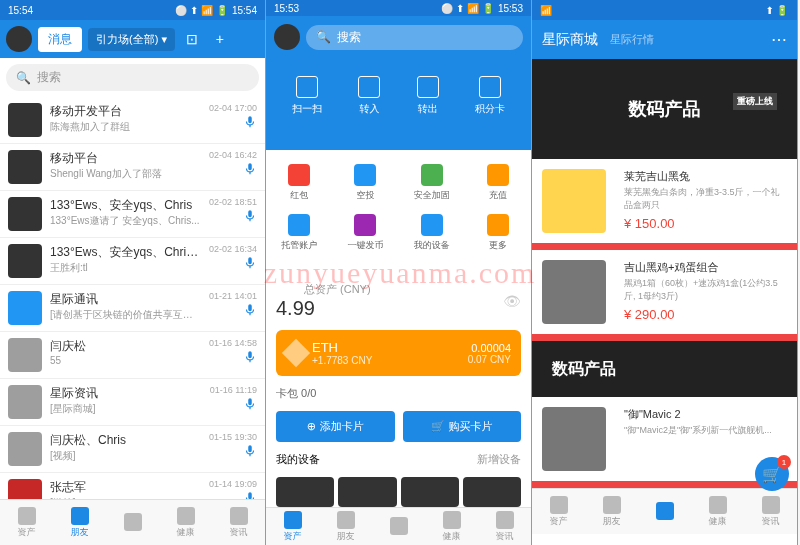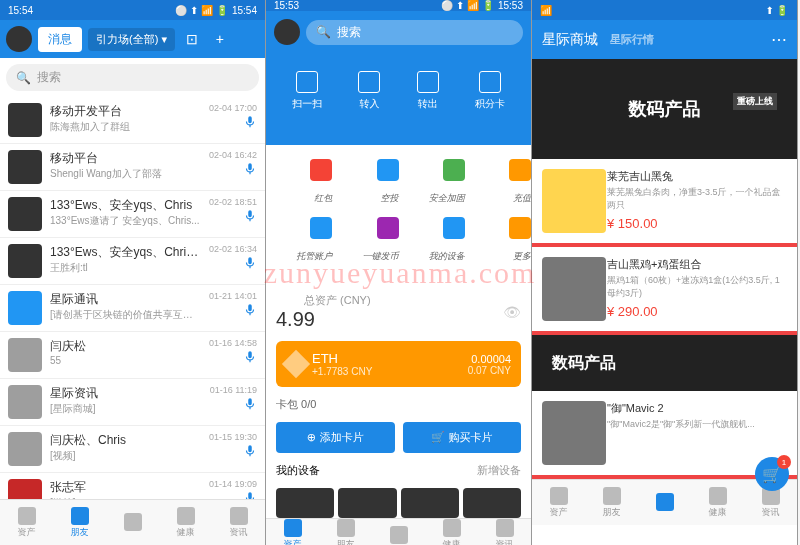--- a/index.html
+++ b/index.html
@@ -38,21 +38,21 @@
 .nav-lbl { font-size: 9px; color: #999; }
 .nav-lbl.active { color: #1e88e5; }
 
 
 .p2-top { background: #1e88e5; padding: 8px; }
 .p2-search { background: rgba(255,255,255,0.3); border-radius: 14px; padding: 4px 10px; display: flex; align-items: center; gap: 6px; color: #fff; font-size: 12px; flex: 1; }
 .p2-quick { display: flex; justify-content: space-around; padding: 26px 0; }
 .quick-item { display: flex; flex-direction: column; align-items: center; gap: 4px; color: #fff; font-size: 10px; }
 .quick-ico { width: 22px; height: 22px; border: 1px solid #fff; border-radius: 3px; }
 .grid8 { background: #fff; display: flex; flex-wrap: wrap; padding: 8px 0; }
-.grid8-item { width: 25%; display: flex; flex-direction: column; align-items: flex-end; gap: 11px; padding: 6px 0; font-size: 9px; color: #666; font-style: italic; }
+.grid8-item { width: 25%; display: flex; flex-direction: column; align-items: center; gap: 3px; padding: 6px 0; font-size: 9px; color: #666; }
 .grid8-ico { width: 22px; height: 22px; border-radius: 4px; }
 .g-red { background: #f44336; } .g-blue { background: #2196f3; } .g-green { background: #4caf50; } .g-orange { background: #ff9800; } .g-purple { background: #9c27b0; }
 .asset-row { background: #fff; margin-top: 6px; padding: 10px; display: flex; justify-content: space-between; align-items: center; }
 .asset-lbl { font-size: 11px; color: #999; margin-left: 28px; }
 .asset-val { font-size: 20px; color: #333; font-weight: 500; }
 .eye-ico { color: #ccc; font-size: 14px; }
 .eth-card { background: #ff9800; margin: 0 10px; border-radius: 6px; padding: 10px; color: #fff; display: flex; justify-content: space-between; align-items: center; }
 .eth-left { display: flex; align-items: center; gap: 6px; }
 .eth-diamond { width: 20px; height: 20px; background: rgba(255,255,255,0.5); transform: rotate(45deg); }
 .eth-name { font-size: 13px; }
@@ -61,24 +61,24 @@
 .card-section { padding: 10px; font-size: 11px; color: #666; }
 .card-actions { display: flex; gap: 8px; padding: 0 10px; }
 .card-btn { flex: 1; background: #1e88e5; color: #fff; border: none; border-radius: 4px; padding: 8px; font-size: 11px; display: flex; align-items: center; justify-content: center; gap: 4px; }
 .device-row { padding: 10px; display: flex; justify-content: space-between; font-size: 11px; }
 .device-imgs { display: flex; gap: 4px; padding: 0 10px; }
 .device-img { flex: 1; height: 30px; background: #333; border-radius: 4px; }
 
 
 .p3-header { background: #1e88e5; padding: 10px; display: flex; align-items: center; gap: 12px; color: #fff; }
 .store-title { font-size: 14px; }
-.store-sub { font-size: 11px; opacity: 0.6; font-weight: bold; }
+.store-sub { font-size: 11px; opacity: 0.6; }
 .banner { height: 100px; background: #222; display: flex; align-items: center; justify-content: center; color: #fff; font-size: 18px; font-weight: bold; position: relative; }
 .banner-tag { position: absolute; right: 20px; top: 34px; font-size: 9px; background: #444; padding: 2px 4px; }
-.prod-item { background: #fff; display: flex; padding: 10px; gap: 1px; border-bottom: 4px solid #ef4444; }
+.prod-item { background: #fff; display: flex; padding: 10px; gap: 18px; border-bottom: 7px solid #ef4444; }
 .prod-img { width: 64px; height: 64px; border-radius: 4px; flex-shrink: 0; }
 .prod-img.yellow { background: #ffd54f; }
 .prod-img.grey { background: #777; }
 .prod-body { flex: 1; }
 .prod-name { font-size: 11px; color: #333; margin-bottom: 2px; }
 .prod-desc { font-size: 9px; color: #999; margin-bottom: 4px; }
 .prod-price { font-size: 13px; color: #f44336; font-weight: 500; }
 .banner2 { height: 56px; background: #222; display: flex; align-items: center; padding-left: 20px; color: #fff; font-size: 16px; font-weight: bold; }
 .cart-fab { position: absolute; right: 8px; bottom: 54px; width: 34px; height: 34px; border-radius: 50%; background: #1e88e5; display: flex; align-items: center; justify-content: center; color: #fff; }
 .cart-badge { position: absolute; top: -2px; right: -2px; width: 14px; height: 14px; border-radius: 50%; background: #f44336; font-size: 8px; display: flex; align-items: center; justify-content: center; }

